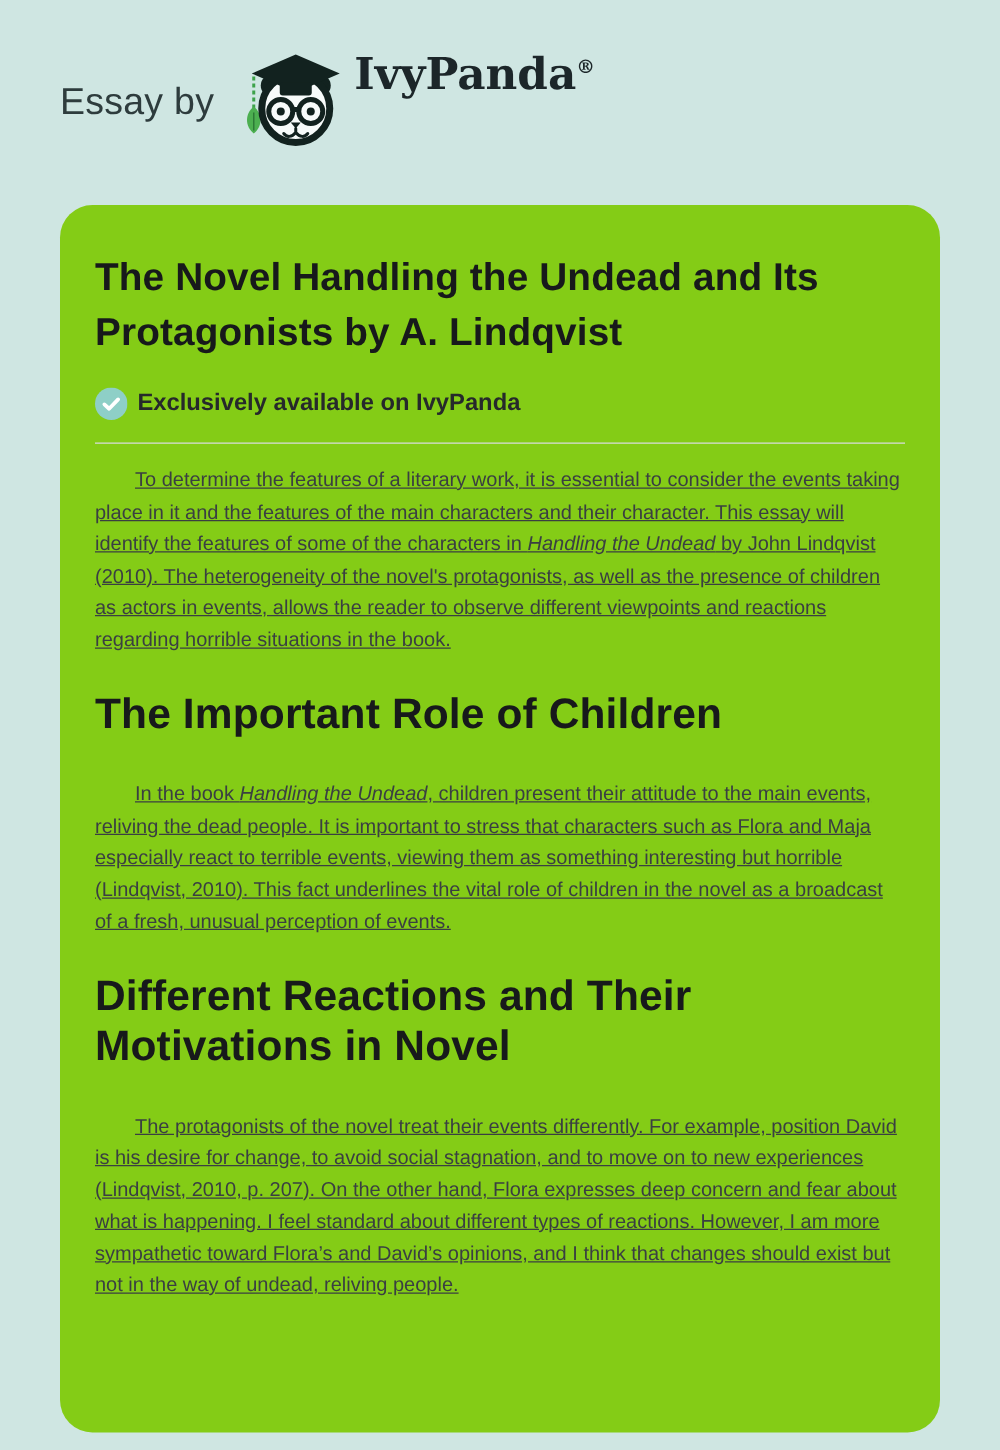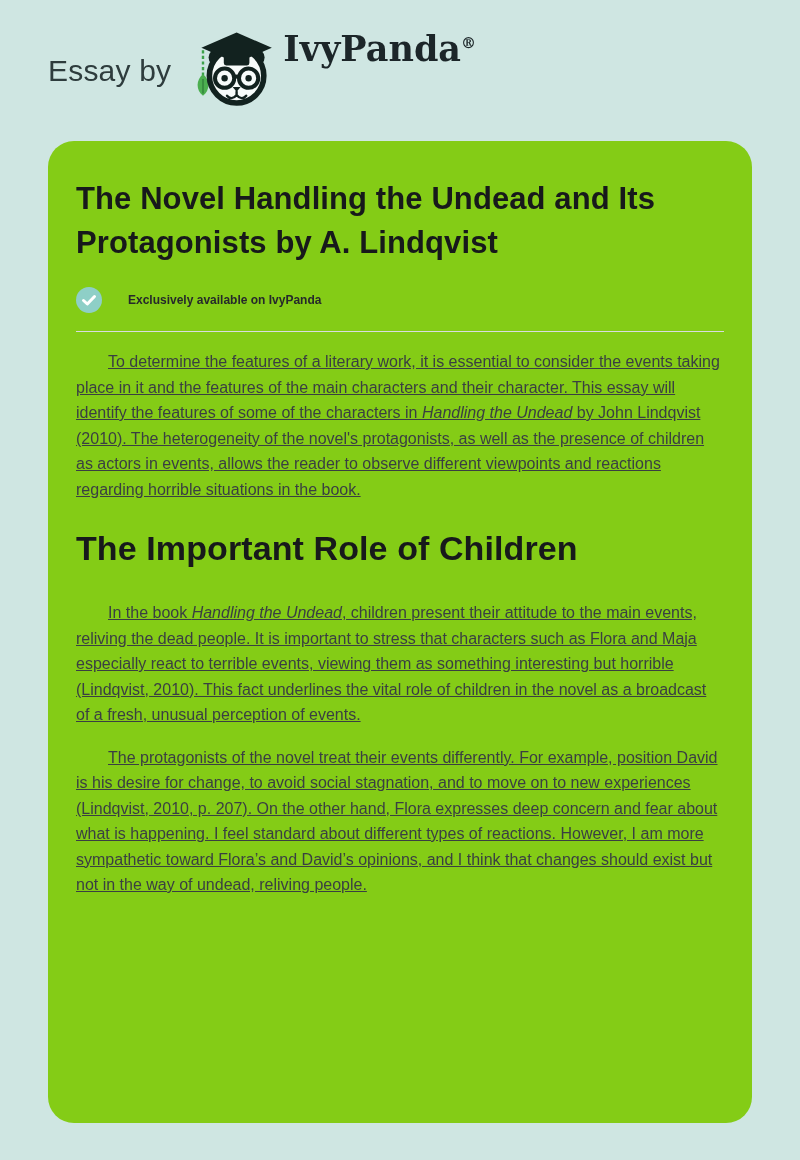--- a/index.html
+++ b/index.html
@@ -7,21 +7,21 @@
   body {
     width: 800px;
     height: 1160px;
     background: #cfe6e2;
     font-family: "Liberation Sans", sans-serif;
     overflow: hidden;
   }
 
   
   .site-header {
-    height: 141px;
+    height: 164px;
     display: flex;
     align-items: center;
     padding-left: 48px;
   }
   .essay-by {
     font-size: 30px;
     color: #2e3c3d;
     letter-spacing: 0.2px;
     margin-right: 16px;
   }
@@ -63,22 +63,22 @@
     letter-spacing: 0.1px;
   }
 
   .badge-row {
     display: flex;
     align-items: center;
     margin-top: 22px;
   }
   .badge-row svg { display: block; flex: 0 0 auto; }
   .badge-label {
-    margin-left: 26px;
-    font-size: 12px;
+    margin-left: 8px;
+    font-size: 19px;
     font-weight: 700;
     color: #26292b;
   }
 
   .divider {
     border: none;
     border-top: 1px solid #d8dcde;
     margin: 18px 0 0 0;
   }
 
@@ -150,15 +150,16 @@
     </span>
     <span class="badge-label">Exclusively available on IvyPanda</span>
   </div>
 
   <hr class="divider">
 
   <section class="blocks">
       <p><span>To determine the features of a literary work, it is essential to consider the events taking place in it and the features of the main characters and their character. This essay will identify the features of some of the characters in </span><em>Handling the Undead</em><span> by John Lindqvist (2010). The heterogeneity of the novel's protagonists, as well as the presence of children as actors in events, allows the reader to observe different viewpoints and reactions regarding horrible situations in the book.</span></p>
       <h2>The Important Role of Children</h2>
       <p><span>In the book </span><em>Handling the Undead</em><span>, children present their attitude to the main events, reliving the dead people. It is important to stress that characters such as Flora and Maja especially react to terrible events, viewing them as something interesting but horrible (Lindqvist, 2010). This fact underlines the vital role of children in the novel as a broadcast of a fresh, unusual perception of events.</span></p>
+      <h2>Different Reactions and Their Motivations in Novel</h2>
       <p><span>The protagonists of the novel treat their events differently. For example, position David is his desire for change, to avoid social stagnation, and to move on to new experiences (Lindqvist, 2010, p. 207). On the other hand, Flora expresses deep concern and fear about what is happening. I feel standard about different types of reactions. However, I am more sympathetic toward Flora’s and David’s opinions, and I think that changes should exist but not in the way of undead, reliving people.</span></p>
     </section>
 </main>
 
 </body></html>

